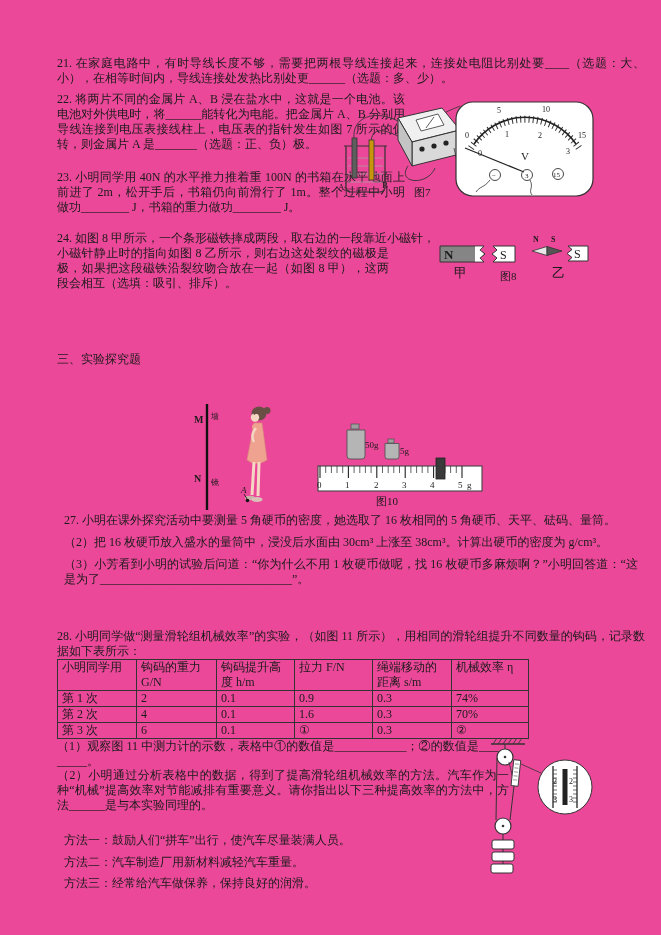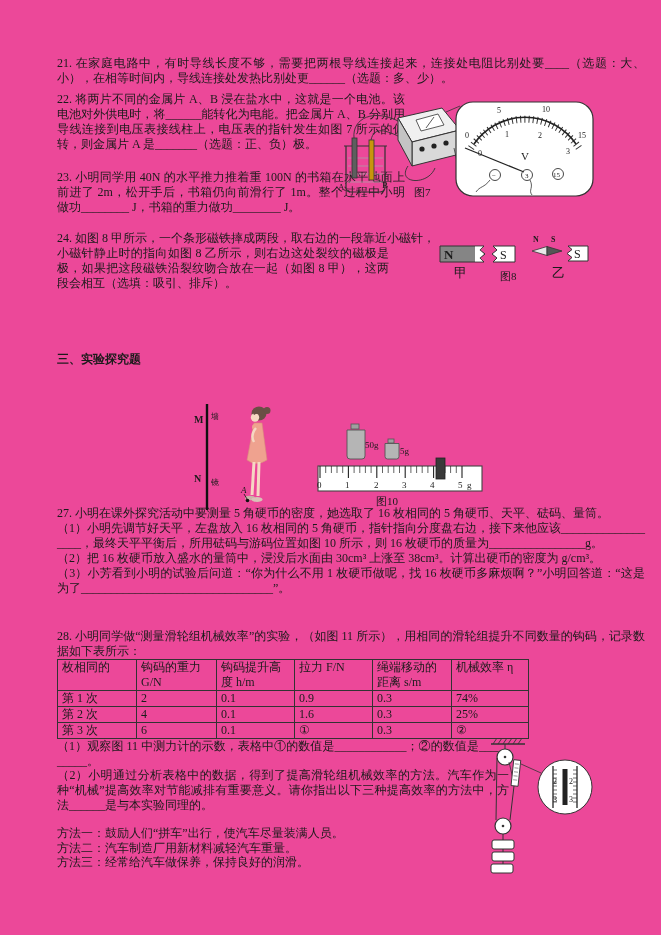--- a/index.html
+++ b/index.html
@@ -2,22 +2,22 @@
 <html><head>
 <meta charset="utf-8">
 <style>
   html,body{margin:0;padding:0;background:#e9e9e9;}
   .page{
     position:relative;width:661px;height:935px;margin:0 auto;background:#ec4899;
     font-family:"Liberation Serif","DejaVu Serif",serif;
     font-size:12px;line-height:15px;color:#1b1b1b;overflow:hidden;
   }
   .tb{position:absolute;text-align:justify;word-break:break-all;}
-  .tb p{margin:0;font-family:Liberation Serif, serif;}
-  .sec{font-weight:bold;}
+  .tb p{margin:7px;font-family:Liberation Serif, serif;}
+  .sec{font-weight:normal;}
   table.data{border-collapse:collapse;table-layout:fixed;}
   table.data td{border:1px solid #333;padding:0 4px;vertical-align:top;
     font-size:12px;line-height:14.5px;overflow:hidden;}
   tr.hdr td{height:30px;}
   tr.row td{height:15px;margin-left:8px;}
   svg{position:absolute;overflow:visible;}
   svg text{font-family:"Liberation Serif","DejaVu Serif",serif;fill:#1b1b1b;}
 </style>
 </head>
 <body>
@@ -26,60 +26,59 @@
 
   <div class="tb" style="left:57px;top:56px;width:588px">21. 在家庭电路中，有时导线长度不够，需要把两根导线连接起来，连接处电阻比别处要____（选题：大、小），在相等时间内，导线连接处发热比别处更______（选题：多、少）。</div>
   <div class="tb" style="left:57px;top:92px;width:348px">22. 将两片不同的金属片 A、B 浸在盐水中，这就是一个电池。该电池对外供电时，将______能转化为电能。把金属片 A、B 分别用导线连接到电压表接线柱上，电压表的指针发生如图 7 所示的偏转，则金属片 A 是_______（选题：正、负）极。</div>
   <div class="tb" style="left:57px;top:170px;width:348px">23. 小明同学用 40N 的水平推力推着重 100N 的书箱在水平地面上前进了 2m，松开手后，书箱仍向前滑行了 1m。整个过程中小明做功________ J，书箱的重力做功________ J。</div>
   <div class="tb" style="left:57px;top:231px;width:588px">24. 如图 8 甲所示，一个条形磁铁摔成两段，取右边的一段靠近小磁针，</div>
   <div class="tb" style="left:57px;top:246px;width:332px">小磁针静止时的指向如图 8 乙所示，则右边这处裂纹的磁极是 极，如果把这段磁铁沿裂纹吻合放在一起（如图 8 甲），这两段会相互（选填：吸引、排斥）。</div>
   <div class="tb sec" style="left:57px;top:352px;width:588px">三、实验探究题</div>
 
   <div class="tb" style="left:57px;top:506px;width:588px">
     <p>27. 小明在课外探究活动中要测量 5 角硬币的密度，她选取了 16 枚相同的 5 角硬币、天平、砝码、量筒。</p>
-    <p>（1）小明先调节好天平，左盘放入 16 枚相同的 5 角硬币，指针指向分度盘右边，接下来他应该__________________，最终天平平衡后，所用砝码与游码位置如图 10 所示，则 16 枚硬币的质量为________________g。</p>
     <p>（2）把 16 枚硬币放入盛水的量筒中，浸没后水面由 30cm³ 上涨至 38cm³。计算出硬币的密度为 g/cm³。</p>
     <p>（3）小芳看到小明的试验后问道：“你为什么不用 1 枚硬币做呢，找 16 枚硬币多麻烦啊？”小明回答道：“这是为了________________________________”。</p>
   </div>
 
   <div class="tb" style="left:57px;top:629px;width:588px">28. 小明同学做“测量滑轮组机械效率”的实验，（如图 11 所示），用相同的滑轮组提升不同数量的钩码，记录数据如下表所示：</div>
 
   <table class="data" style="position:absolute;left:57px;top:659px;width:471px">
     <colgroup>
         <col style="width:79px">
         <col style="width:80px">
         <col style="width:78px">
         <col style="width:78px">
         <col style="width:79px">
         <col style="width:77px">
       </colgroup>
     <tbody>
         <tr class="hdr">
-      <td>枚相同的</td>
+      <td>小明同学用</td>
       <td>钩码的重力 G/N</td>
       <td>钩码提升高度 h/m</td>
       <td>拉力 F/N</td>
       <td>绳端移动的距离 s/m</td>
       <td>机械效率 η</td>
     </tr>
     <tr class="row">
       <td>第 1 次</td>
       <td>2</td>
       <td>0.1</td>
       <td>0.9</td>
       <td>0.3</td>
       <td>74%</td>
     </tr>
     <tr class="row">
       <td>第 2 次</td>
       <td>4</td>
       <td>0.1</td>
       <td>1.6</td>
       <td>0.3</td>
-      <td>25%</td>
+      <td>70%</td>
     </tr>
     <tr class="row">
       <td>第 3 次</td>
       <td>6</td>
       <td>0.1</td>
       <td>①</td>
       <td>0.3</td>
       <td>②</td>
     </tr>
   </tbody>

